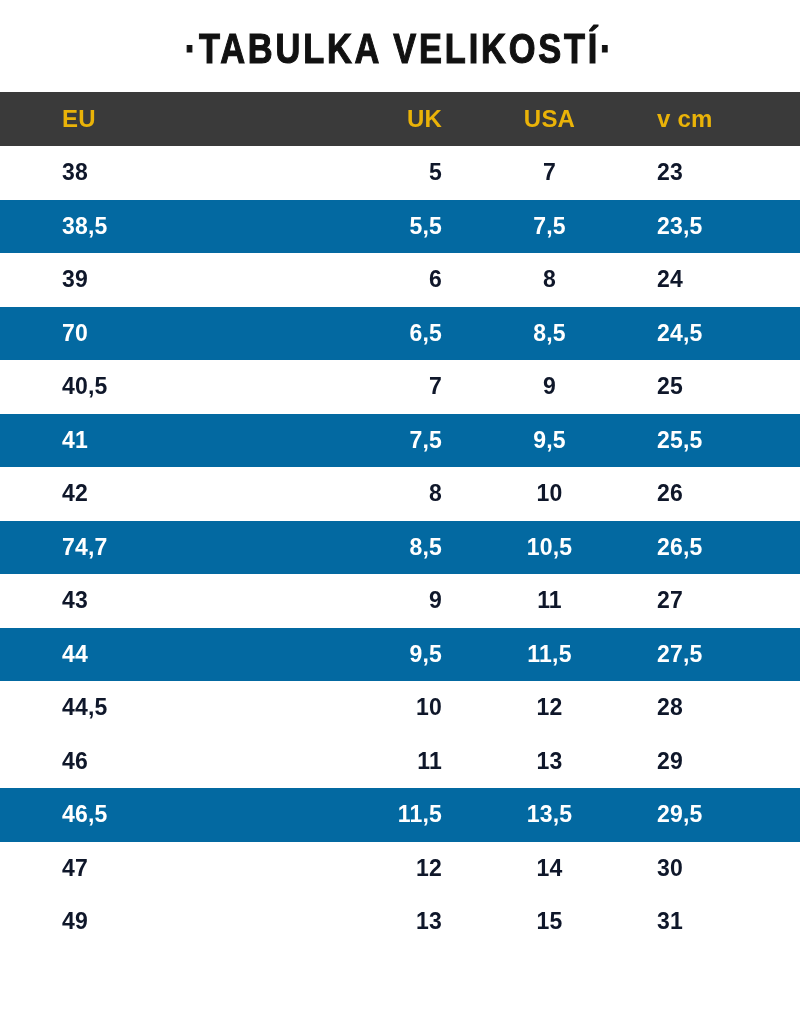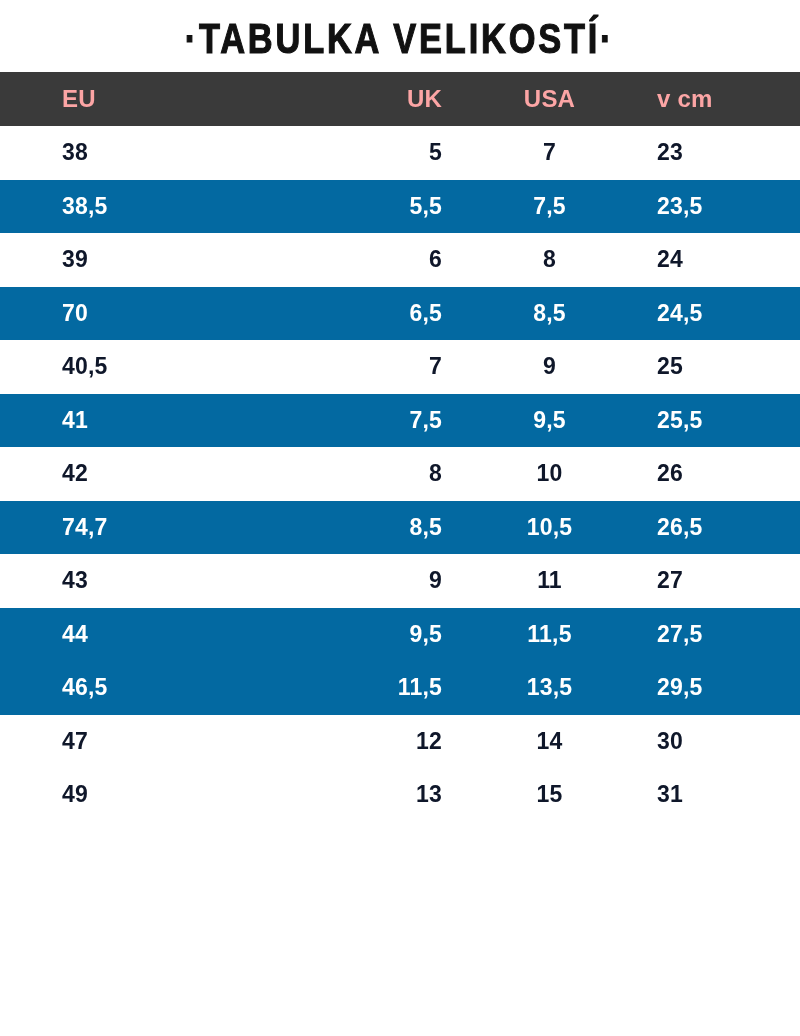--- a/index.html
+++ b/index.html
@@ -19,21 +19,21 @@
   .page {
     width: 800px;
     height: 1036px;
     position: relative;
     overflow: hidden;
     background: #ffffff;
   }
 
   
   .title-band {
-    height: 72px;
+    height: 92px;
     display: flex;
     align-items: center;
     justify-content: center;
     background: #ffffff;
   }
   .chart-title {
     font-family: "Liberation Sans Narrow", "Liberation Sans", sans-serif;
     font-weight: 700;
     font-size: 43px;
     line-height: 1;
@@ -53,21 +53,21 @@
     border-collapse: collapse;
     table-layout: fixed;
   }
   .size-table col.c-eu   { width: 232px; }
   .size-table col.c-uk   { width: 210px; }
   .size-table col.c-usa  { width: 215px; }
   .size-table col.c-cm   { width: 143px; }
 
   .size-table thead th {
     background: #3a3a3a;
-    color: #fca5a5;
+    color: #eab308;
     height: 54px;
     font-size: 24px;
     font-weight: 700;
     padding: 0;
     vertical-align: middle;
     letter-spacing: 0.2px;
     margin-top: 13px;
   }
   .size-table tbody td {
     height: 53.5px;
@@ -166,20 +166,32 @@
           <td class="col-uk">9</td>
           <td class="col-usa">11</td>
           <td class="col-cm">27</td>
         </tr>
         <tr class="row-even">
           <td class="col-eu">44</td>
           <td class="col-uk">9,5</td>
           <td class="col-usa">11,5</td>
           <td class="col-cm">27,5</td>
         </tr>
+        <tr class="row-odd">
+          <td class="col-eu">44,5</td>
+          <td class="col-uk">10</td>
+          <td class="col-usa">12</td>
+          <td class="col-cm">28</td>
+        </tr>
+        <tr class="row-odd">
+          <td class="col-eu">46</td>
+          <td class="col-uk">11</td>
+          <td class="col-usa">13</td>
+          <td class="col-cm">29</td>
+        </tr>
         <tr class="row-even">
           <td class="col-eu">46,5</td>
           <td class="col-uk">11,5</td>
           <td class="col-usa">13,5</td>
           <td class="col-cm">29,5</td>
         </tr>
         <tr class="row-odd">
           <td class="col-eu">47</td>
           <td class="col-uk">12</td>
           <td class="col-usa">14</td>

